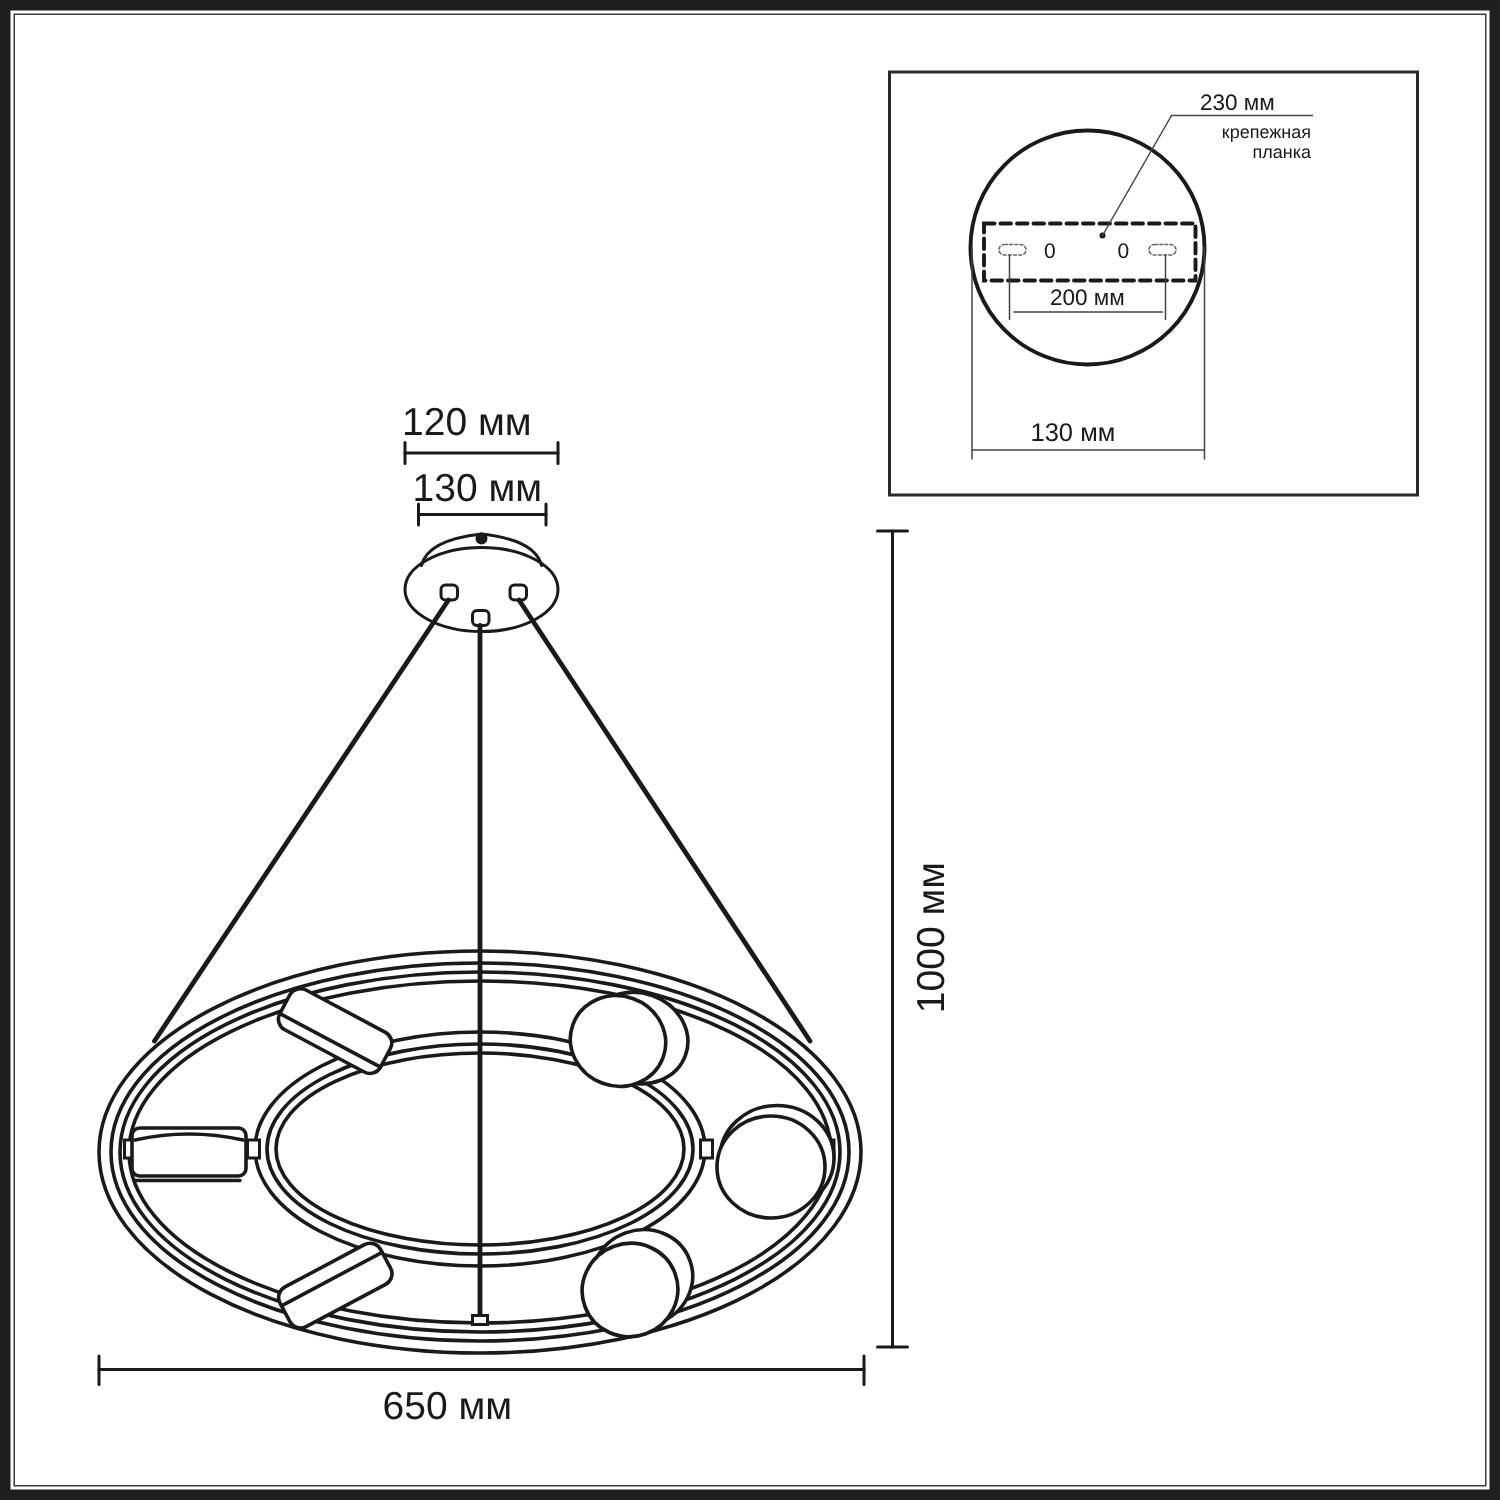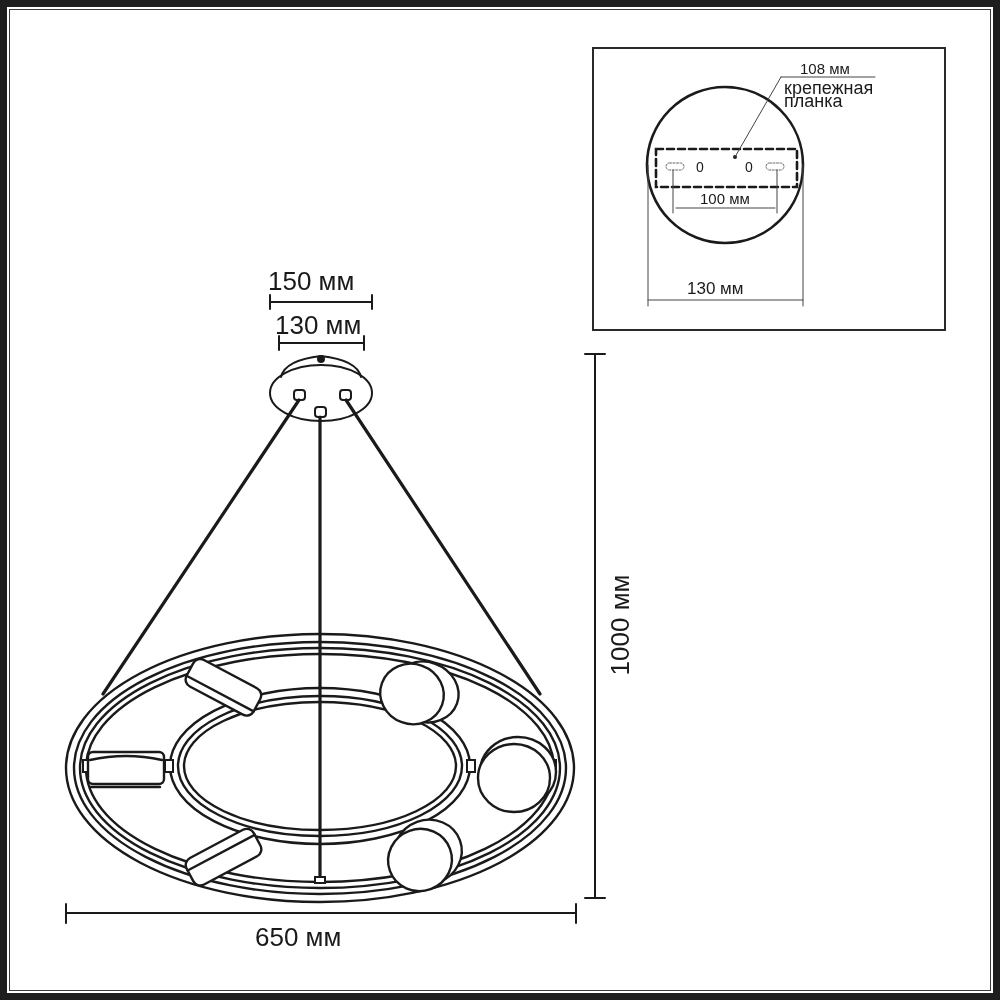--- a/index.html
+++ b/index.html
@@ -10,21 +10,21 @@
     }
     .frame-inner {
       position: absolute; left: 9px; top: 9px; width: 982px; height: 982px;
       box-sizing: border-box; border: 1.5px solid #3a3a3a;
     }
     svg.drawing { position: absolute; left: 0; top: 0; }
     .lbl { position: absolute; font-family: "Liberation Sans", "DejaVu Sans", sans-serif; color: #1a1a1a; white-space: nowrap; line-height: 1; }
     .lbl-big { font-size: 26px; }
     .lbl-small { font-size: 15px; }
     .lbl-tiny { font-size: 14px; }
-    .lbl-note { font-size: 18px; text-align: left; line-height: 13px; }
+    .lbl-note { font-size: 12px; text-align: right; line-height: 13px; }
     .inset-box {
       position: absolute; left: 592px; top: 47px; width: 354px; height: 284px;
       box-sizing: border-box; border: 2px solid #2a2a2a;
     }
     .vertical { transform: rotate(-90deg); transform-origin: center center; }
   </style>
 </head>
 <body>
 
 <div class="frame-outer"></div>
@@ -146,26 +146,26 @@
       <line x1="777" y1="170" x2="777" y2="213"></line>
       <line x1="676" y1="208" x2="775" y2="208"></line>
 
       <line x1="648" y1="165" x2="648" y2="306"></line>
       <line x1="803" y1="165" x2="803" y2="306"></line>
       <line x1="648" y1="300" x2="803" y2="300"></line>
     </g>
   </g>
 </svg>
 
-<div class="lbl lbl-big" style="left:268px; top:268px;">150 мм</div>
+<div class="lbl lbl-big" style="left:268px; top:268px;">120 мм</div>
 <div class="lbl lbl-big" style="left:275px; top:312px;">130 мм</div>
 <div class="lbl lbl-big" style="left:255px; top:924px;">650 мм</div>
 <div class="lbl lbl-big vertical" style="left:560px; top:612px; width:120px; text-align:center;">1000 мм</div>
 
-<div class="lbl lbl-small" style="left:800px; top:61px;">108 мм</div>
+<div class="lbl lbl-small" style="left:800px; top:61px;">230 мм</div>
 <div class="lbl lbl-note" style="left:784px; top:82px; width:90px;">
   <div>крепежная</div>
   <div>планка</div>
 </div>
 <div class="lbl lbl-tiny" style="left:696px; top:160px;">0</div>
 <div class="lbl lbl-tiny" style="left:745px; top:160px;">0</div>
-<div class="lbl lbl-small" style="left:700px; top:191px;">100 мм</div>
+<div class="lbl lbl-small" style="left:700px; top:191px;">200 мм</div>
 <div class="lbl lbl-small" style="left:687px; top:280px; font-size:17px;">130 мм</div>
 
 </body></html>

